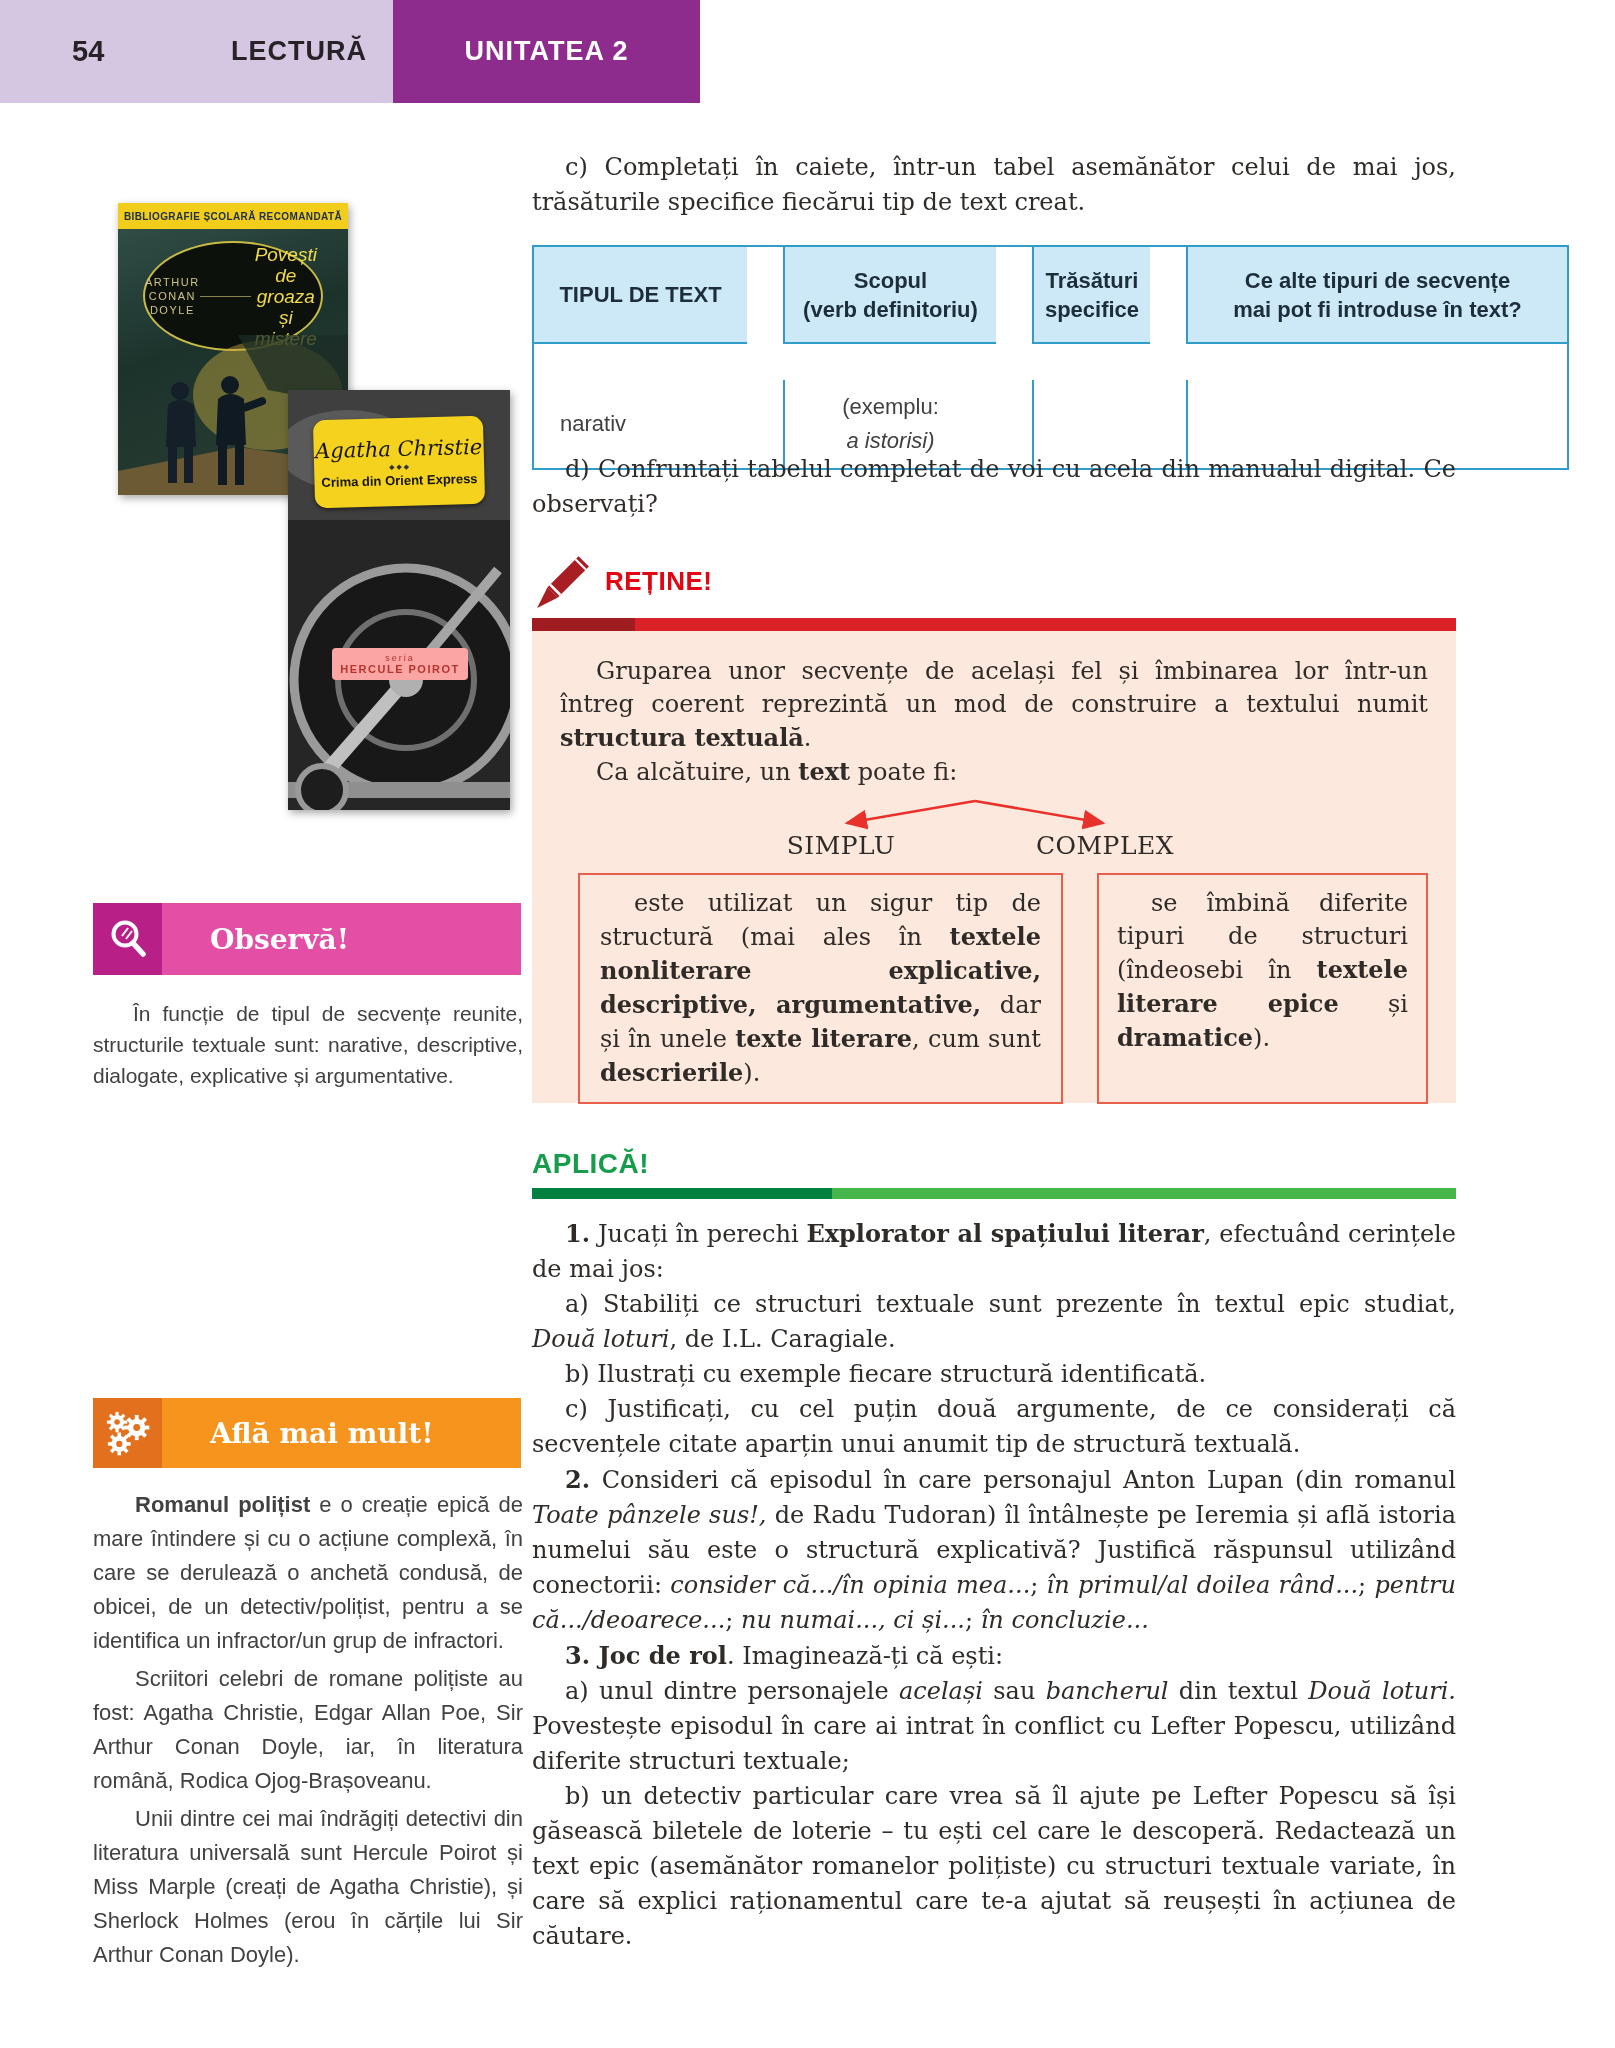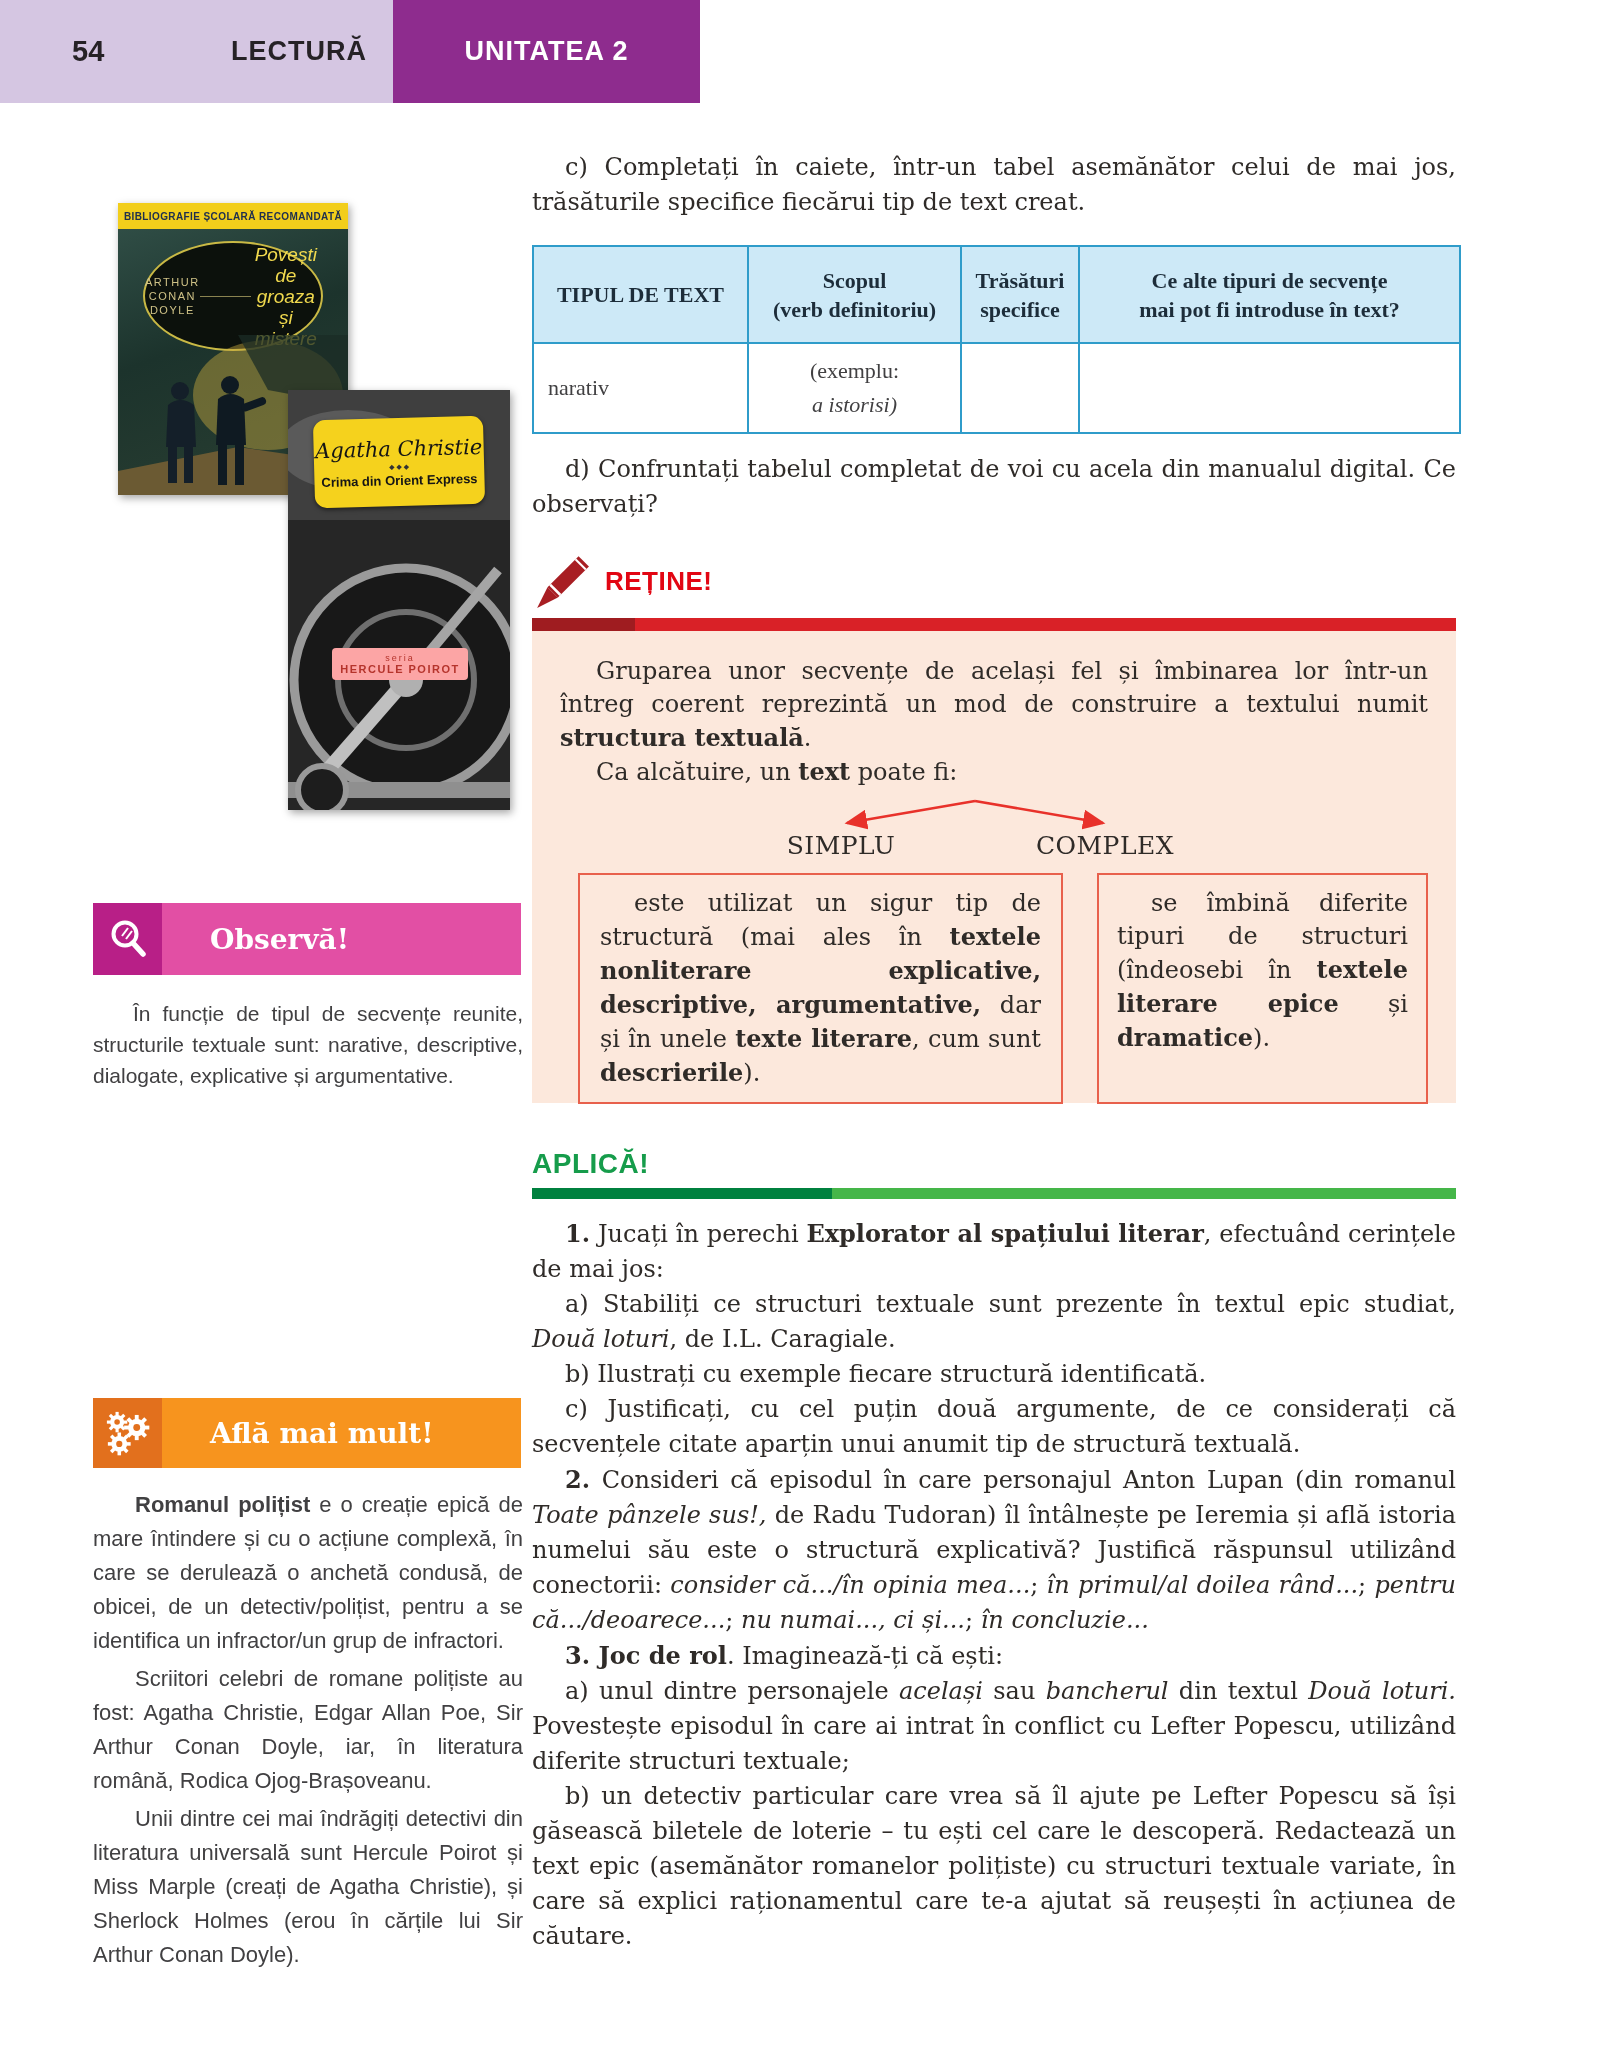--- a/index.html
+++ b/index.html
@@ -62,28 +62,28 @@
   
   .main-p{position:absolute;left:532px;width:924px;font-size:24px;line-height:35px;text-align:justify;}
   .main-p p{margin:0;text-indent:33px;}
   #task-c{top:150px;}
   #task-d{top:452px;}
   #items{top:1216px;}
 
   
   #ttable{position:absolute;left:532px;top:245px;border:2px solid var(--c-table_border);
           display:grid;grid-template-columns:213px 213px 118px 381px;grid-template-rows:97px 88px;
-          font-family:Liberation Serif, serif;}
+          font-family:Liberation Sans, sans-serif;gap:36px;}
   #ttable .cell{border-left:2px solid var(--c-table_border);display:flex;flex-direction:column;
           align-items:center;justify-content:center;text-align:center;box-sizing:border-box;}
   #ttable .cell.first{border-left:none;}
   #ttable .h{background:var(--c-table_header_bg);border-bottom:2px solid var(--c-table_border);
           font-weight:bold;font-size:22px;line-height:29px;color:#1d2d3a;}
   #ttable .d{background:#fff;font-size:22px;line-height:34px;color:var(--c-sans_text);}
-  #ttable .d.first{align-items:flex-start;padding-left:14px;}
+  #ttable .d.first{align-items:flex-start;padding-left:26px;}
 
   
   #retine-head{position:absolute;left:533px;top:552px;display:flex;align-items:center;}
   #retine-label{color:var(--c-red_label);font-weight:bold;font-size:26px;letter-spacing:.5px;margin-left:14px;}
   .accent-bar{position:absolute;left:532px;width:924px;display:flex;}
   #bar-red{top:618px;height:13px;}
   #bar-red .seg1{width:103px;background:var(--c-red_dark);}
   #bar-red .seg2{flex:1;background:var(--c-red);}
   #note-box{position:absolute;left:532px;top:631px;width:924px;height:472px;background:var(--c-pink_bg);
             box-sizing:border-box;padding:24px 28px 0;}

